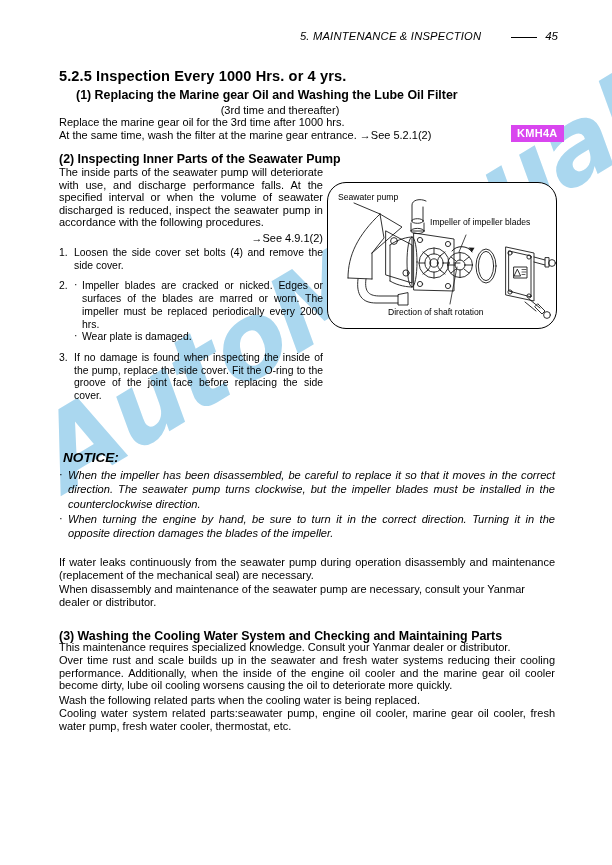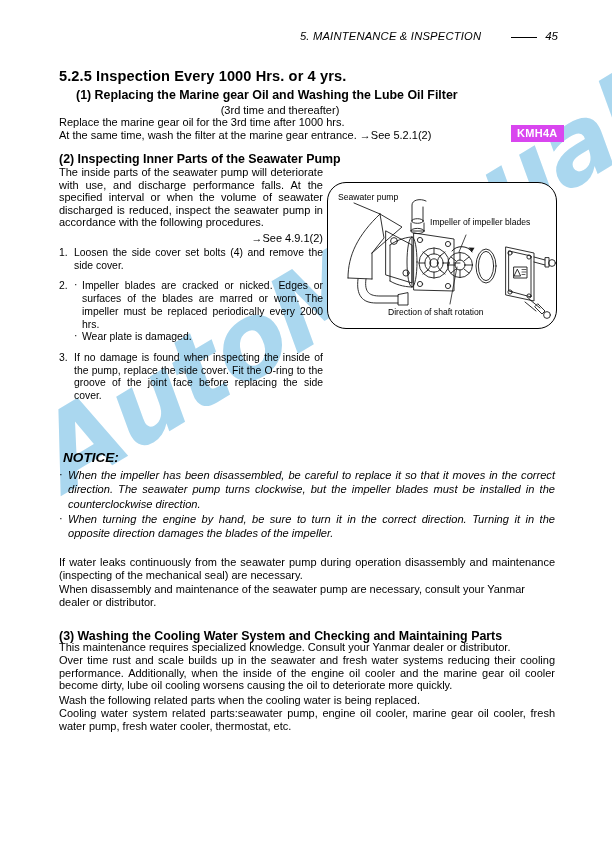--- a/index.html
+++ b/index.html
@@ -308,21 +308,21 @@
       <li>
         <span class="dot">·</span>
         <span>When the impeller has been disassembled, be careful to replace it so that it moves in the correct direction.   The seawater pump turns clockwise, but the impeller blades must be installed in the counterclockwise direction.</span>
       </li>
       <li>
         <span class="dot">·</span>
         <span>When turning the engine by hand, be sure to turn it in the correct direction.  Turning it in the opposite direction damages the blades of the impeller.</span>
       </li>
     </ul>
 
-    <div class="para" id="p-leak">If water  leaks continuously from the seawater pump during operation disassembly and maintenance (inspecting of the mechanical seal) are necessary.</div>
+    <div class="para" id="p-leak">If water  leaks continuously from the seawater pump during operation disassembly and maintenance (replacement of the mechanical seal) are necessary.</div>
     <div class="para" id="p-disassembly">When disassembly and maintenance of the seawater pump are necessary, consult your Yanmar dealer or distributor.</div>
 
     <h2 class="sub-title" id="sub3">(3) Washing the Cooling Water System and Checking and Maintaining Parts</h2>
     <div class="para" id="p-spec">This maintenance requires specialized knowledge.  Consult your Yanmar dealer or distributor.</div>
     <div class="para" id="p-over">Over time rust and scale builds up in the seawater and fresh water systems reducing their cooling performance.  Additionally, when the inside of the engine oil cooler and the marine gear oil cooler become dirty, lube oil cooling worsens causing the oil to deteriorate more quickly.</div>
     <div class="para" id="p-wash">Wash the following related parts when the cooling water is being replaced.</div>
     <div class="para" id="p-cool">Cooling water system related parts:seawater pump, engine oil cooler, marine gear oil cooler, fresh water pump, fresh water cooler, thermostat, etc.</div>
 
   </div>
 

